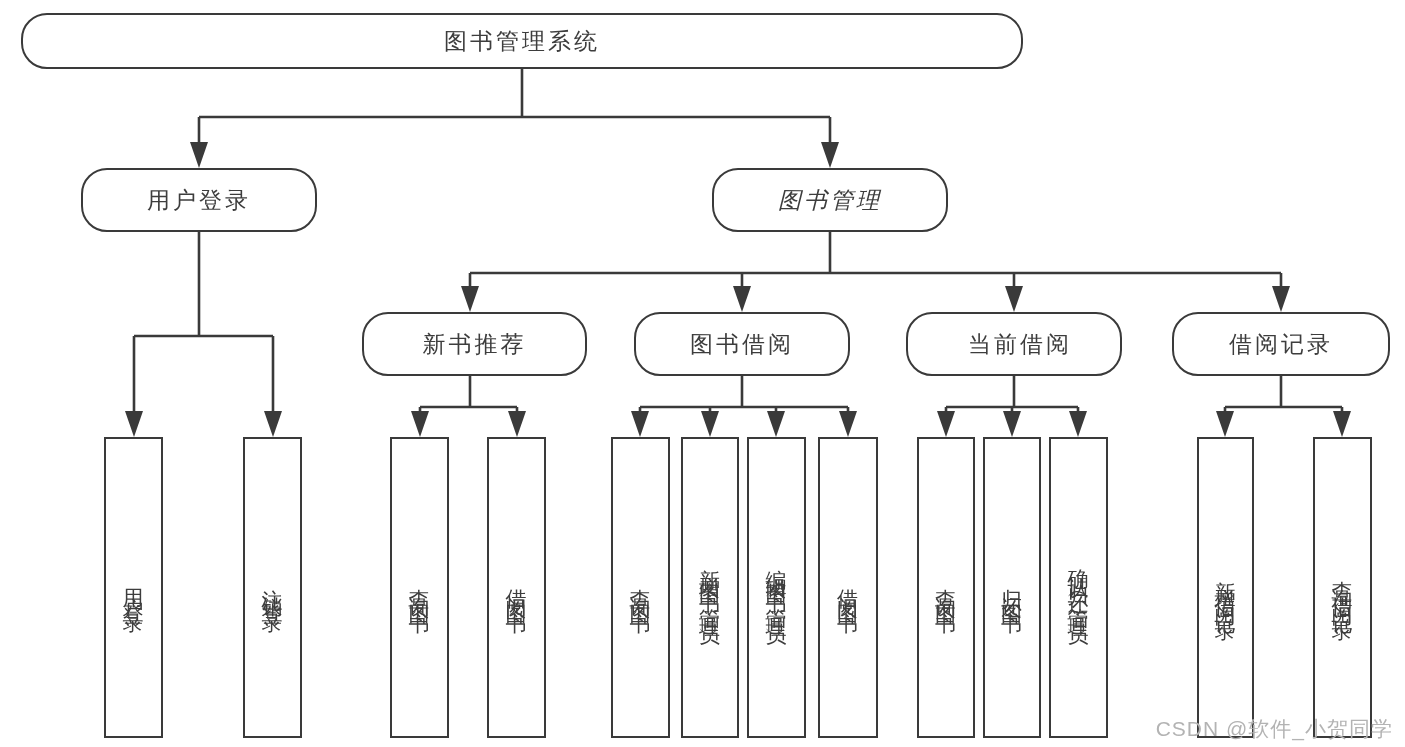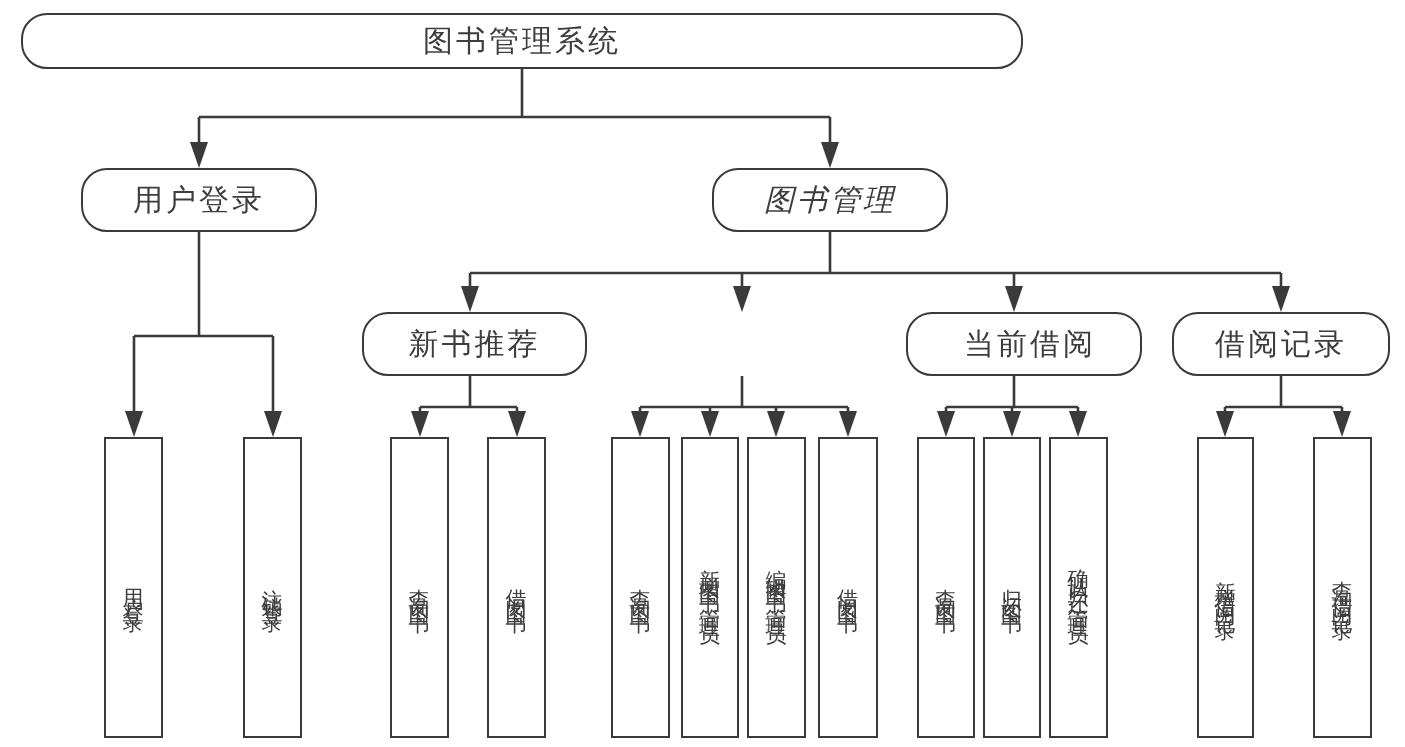--- a/index.html
+++ b/index.html
@@ -24,21 +24,21 @@
   .node {
     position: absolute;
     background: #ffffff;
     border: 2.5px solid var(--line, #3a3a3a);
     color: var(--text, #3d3d3d);
     display: flex;
     align-items: center;
     justify-content: center;
     z-index: 2;
   }
-  .hbox { font-size: 30px; letter-spacing: 3px; white-space: nowrap; border-radius: 26px; }
+  .hbox { font-size: 23px; letter-spacing: 3px; white-space: nowrap; border-radius: 26px; }
   .vbox .label {
     writing-mode: vertical-rl;
     text-orientation: mixed;
     font-size: 21px;
     letter-spacing: 8px;
     line-height: 1;
     white-space: nowrap;
   }
   .watermark {
     position: absolute;
@@ -106,21 +106,24 @@
   <div class="node hbox" style="left:81px; top:168px; width:236px; height:64px;">
     <span class="label">用户登录</span>
   </div>
   <div class="node hbox" style="left:712px; top:168px; width:236px; height:64px;font-style:italic;">
     <span class="label">图书管理</span>
   </div>
 
   <div class="node hbox" style="left:362px; top:312px; width:225px; height:64px;">
     <span class="label">新书推荐</span>
   </div>
-  <div class="node hbox" style="left:906px; top:312px; width:236px; height:64px;padding-left:12px;">
+  <div class="node hbox" style="left:634px; top:312px; width:216px; height:64px;">
+    <span class="label">图书借阅</span>
+  </div>
+  <div class="node hbox" style="left:906px; top:312px; width:216px; height:64px;padding-left:12px;">
     <span class="label">当前借阅</span>
   </div>
   <div class="node hbox" style="left:1172px; top:312px; width:218px; height:64px;">
     <span class="label">借阅记录</span>
   </div>
 
   <div class="node vbox" style="left:104px; top:437px; width:59px; height:301px;">
     <span class="label">用户登录</span>
   </div>
   <div class="node vbox" style="left:243px; top:437px; width:59px; height:301px;">
@@ -157,14 +160,15 @@
     <span class="label">确认归还（管理员）</span>
   </div>
 
   <div class="node vbox" style="left:1197px; top:437px; width:57px; height:301px;">
     <span class="label">新增借阅记录</span>
   </div>
   <div class="node vbox" style="left:1313px; top:437px; width:59px; height:301px;">
     <span class="label">查询借阅记录</span>
   </div>
 
+  <div class="watermark">CSDN @软件_小贺同学</div>
 
 </div>
 
 </body></html>

